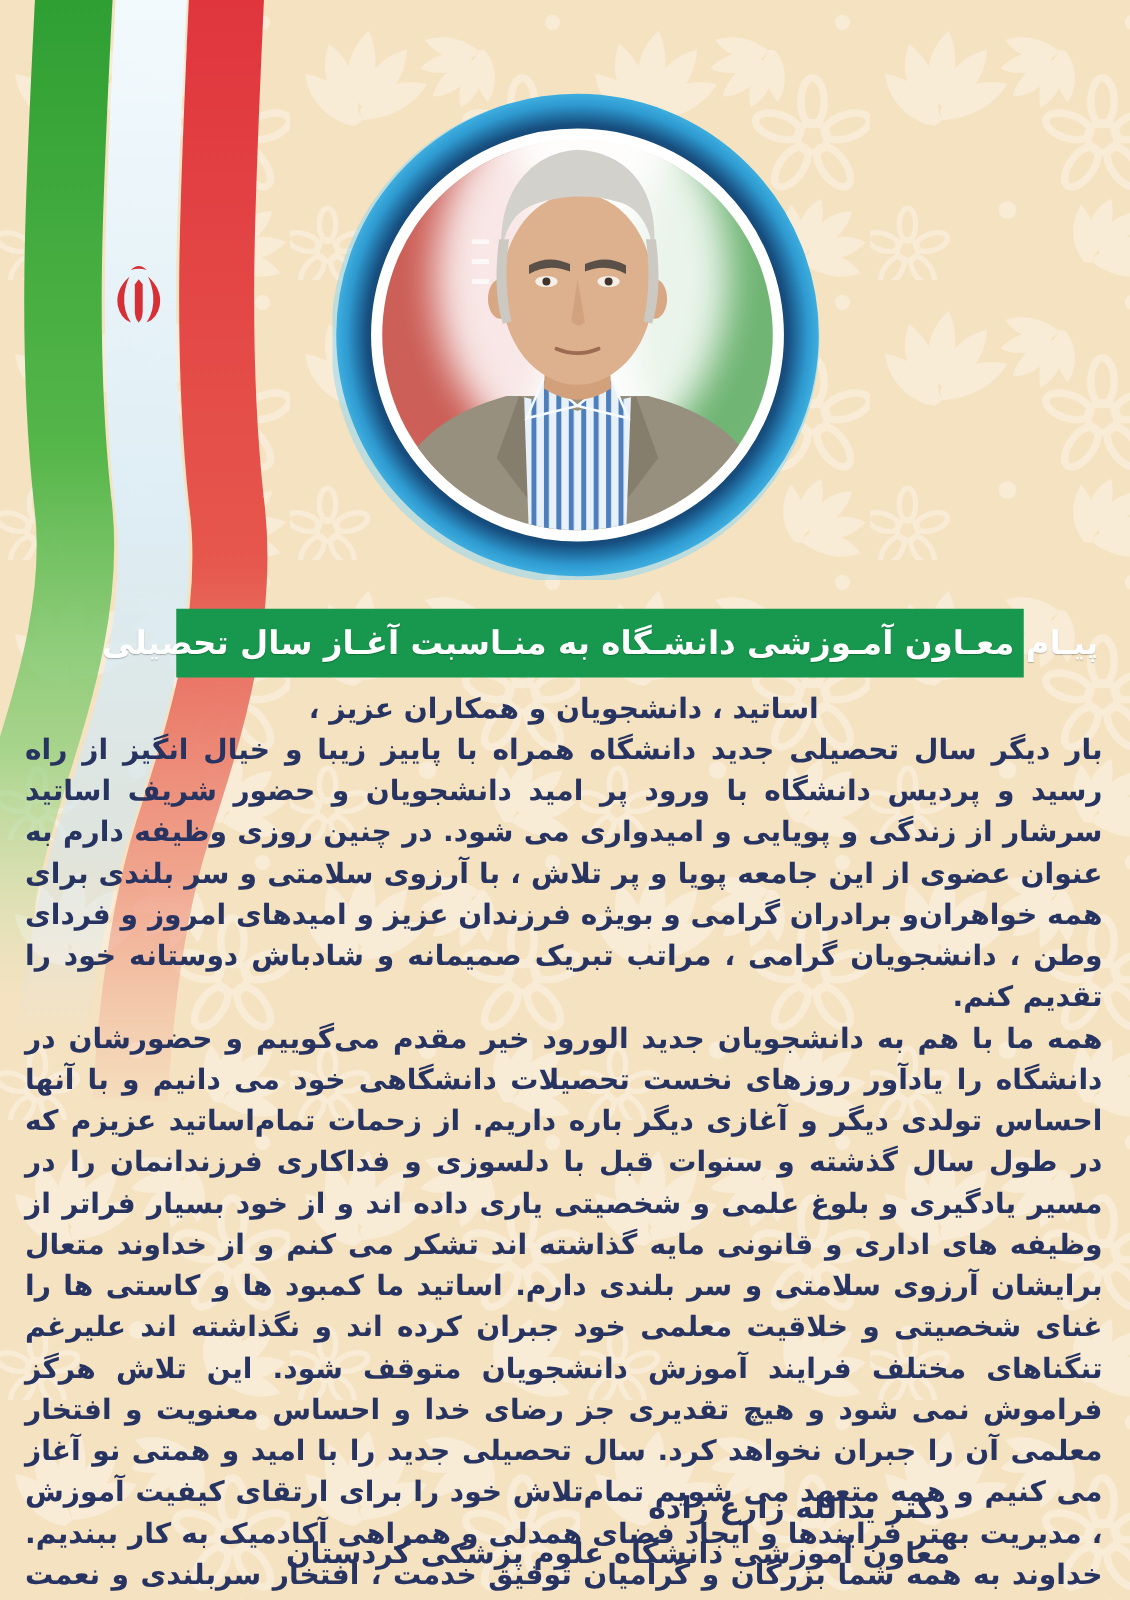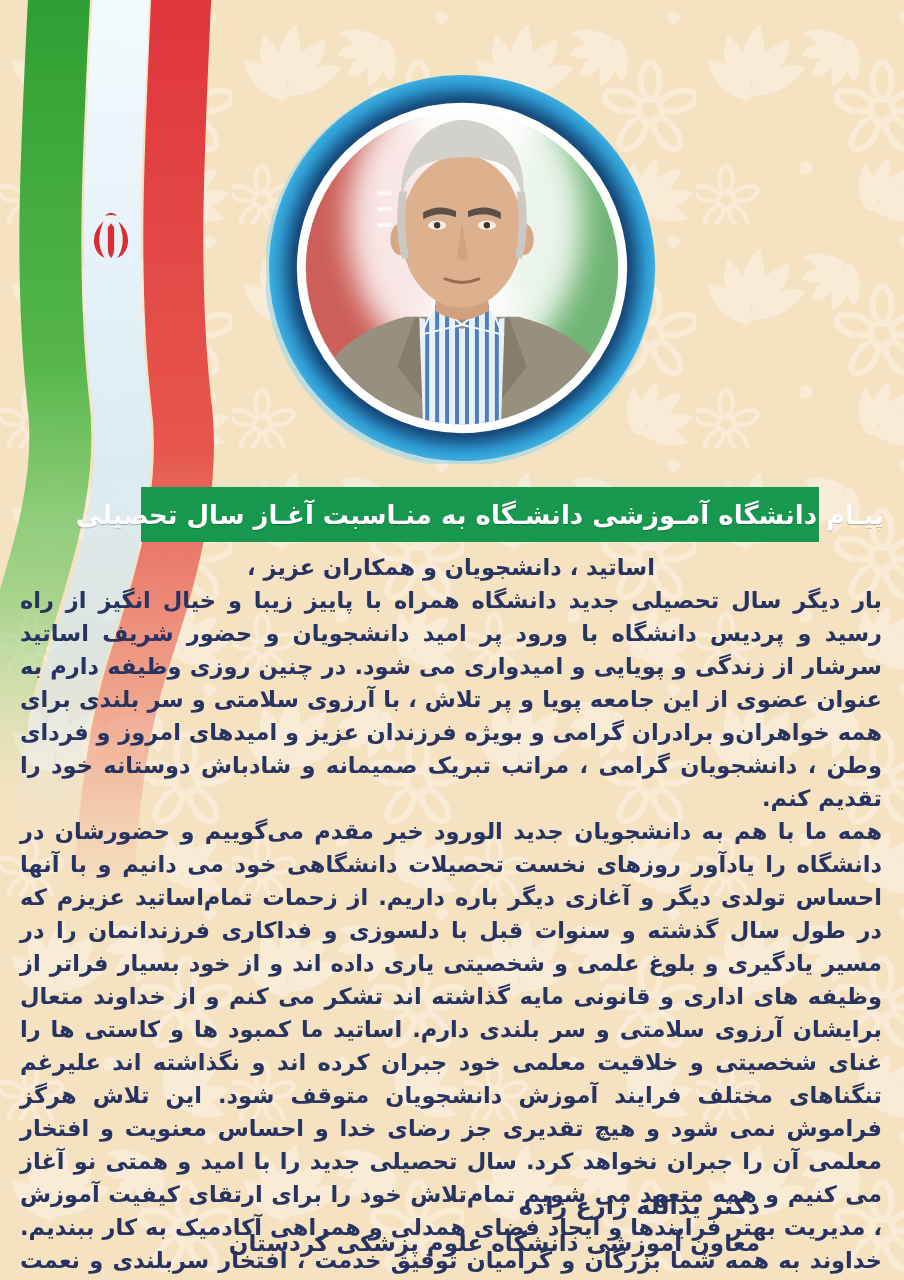--- a/index.html
+++ b/index.html
@@ -175,21 +175,21 @@
       <ellipse cx="172" cy="154" rx="9" ry="4.5" fill="#f5efe8"></ellipse>
       <circle cx="172" cy="154" r="3.2" fill="#42342b"></circle>
       <ellipse cx="222" cy="154" rx="9" ry="4.5" fill="#f5efe8"></ellipse>
       <circle cx="222" cy="154" r="3.2" fill="#42342b"></circle>
       <path d="M197,152 L192,186 Q197,192 203,187 Z" fill="#d2a27e"></path>
       <path d="M180,208 Q197,215 214,208" fill="none" stroke="#9c6b52" stroke-width="3" stroke-linecap="round"></path>
     </g>
   </svg>
 
   <div class="banner" style="background-color: rgb(23, 152, 78);">
-    <span class="banner-title">پیـام دانشگاه آمـوزشی دانشـگاه به منـاسبت آغـاز سال تحصیلی</span>
+    <span class="banner-title">پیـام معـاون آمـوزشی دانشـگاه به منـاسبت آغـاز سال تحصیلی</span>
   </div>
 
   <div class="message" style="color: rgb(39, 51, 96);">
     <p class="greeting">اساتید ، دانشجویان و  همکاران عزیز ،</p>
     <p>بار دیگر سال تحصیلی جدید  دانشگاه همراه با پاییز زیبا و خیال انگیز از راه رسید و پردیس دانشگاه با ورود پر امید  دانشجویان و  حضور شریف اساتید سرشار از زندگی و پویایی و امیدواری می شود. در چنین روزی وظیفه دارم به عنوان عضوی از این جامعه پویا و پر تلاش ، با آرزوی سلامتی و سر بلندی برای همه خواهران‌و برادران گرامی و بویژه فرزندان عزیز و امیدهای امروز و فردای وطن ، دانشجویان گرامی ،  مراتب تبریک صمیمانه و شادباش دوستانه خود را تقدیم کنم.</p>
     <p>همه ما با هم به دانشجویان جدید الورود خیر مقدم می‌گوییم و حضورشان در دانشگاه را یادآور روزهای نخست تحصیلات دانشگاهی خود می دانیم و با آنها احساس تولدی دیگر و آغازی دیگر باره داریم.  از زحمات تمام‌اساتید عزیزم که در طول سال گذشته و سنوات قبل با دلسوزی و فداکاری فرزندانمان را در مسیر یادگیری و بلوغ علمی و شخصیتی یاری داده اند و از خود بسیار فراتر از وظیفه های اداری و قانونی مایه گذاشته اند تشکر می کنم و از خداوند متعال برایشان آرزوی سلامتی و سر بلندی دارم. اساتید ما کمبود ها و کاستی ها را غنای شخصیتی و خلاقیت معلمی خود جبران کرده اند و نگذاشته اند  علیرغم تنگناهای مختلف فرایند آموزش دانشجویان متوقف شود.  این تلاش هرگز فراموش نمی شود و هیچ تقدیری جز رضای خدا و احساس معنویت و افتخار معلمی آن را جبران نخواهد کرد. سال تحصیلی جدید را با امید و همتی نو آغاز می کنیم و همه متعهد می شویم تمام‌تلاش خود را برای ارتقای کیفیت آموزش ، مدیریت بهتر فرایندها و ایجاد فضای همدلی و همراهی آکادمیک به کار ببندیم.  خداوند به همه شما بزرگان و گرامیان  توفیق خدمت ، افتخار سربلندی و نعمت سلامت عطا فرماید.</p>
   </div>
 
   <div class="signature" style="color: rgb(39, 51, 96);">
     <div class="sig-name">دکتر یدالله زارع زاده</div>

